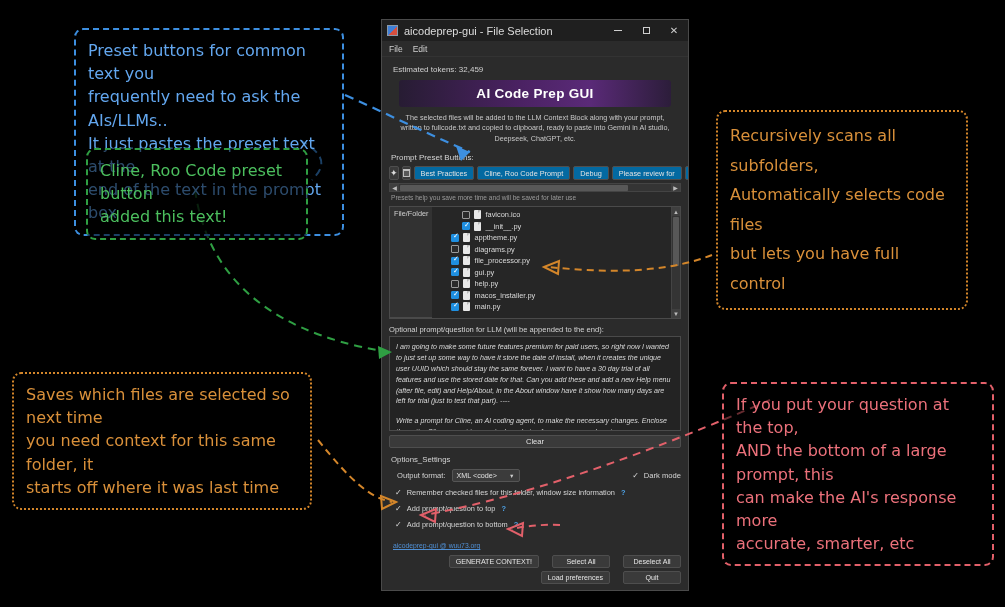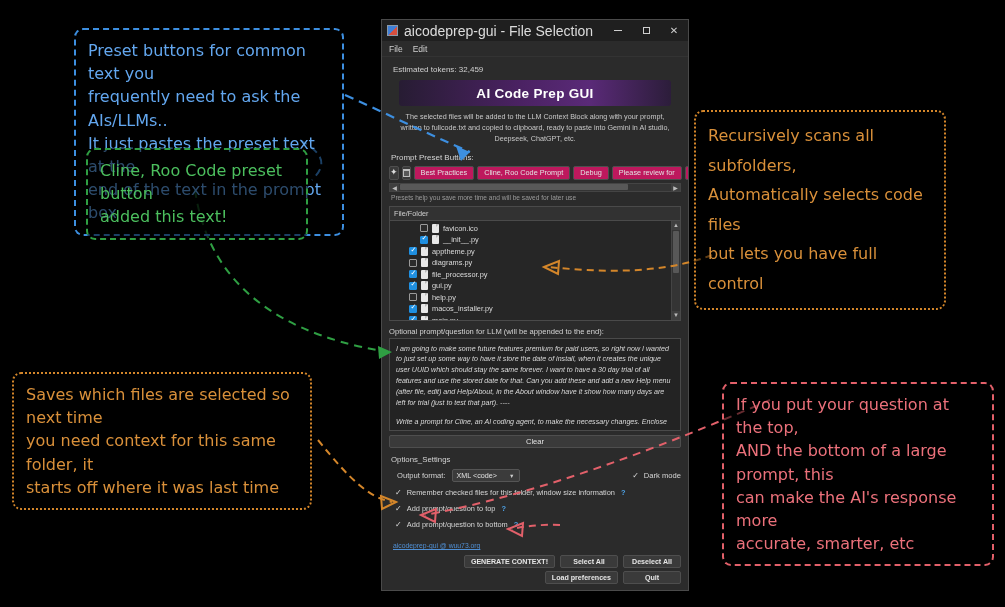--- a/index.html
+++ b/index.html
@@ -24,21 +24,21 @@
   .titlebar {
     height: 21px; background: #1f1f1f;
     display: flex; align-items: center;
     padding-left: 5px; flex: 0 0 auto;
   }
   .title-icon {
     width: 11px; height: 11px; margin-right: 6px;
     background: linear-gradient(135deg,#3f7fd6 0 50%, #d64f3f 50% 100%);
     border: 1px solid #8899aa; flex: 0 0 auto;
   }
-  .title-text { color: #dcdcdc; font-size: 14px; white-space: nowrap; flex: 1 1 auto; }
+  .title-text { color: #dcdcdc; font-size: 11px; white-space: nowrap; flex: 1 1 auto; }
   .win-btns { display: flex; height: 100%; }
   .win-btn {
     width: 28px; height: 100%;
     display: flex; align-items: center; justify-content: center;
     color: #cfcfcf; font-size: 10px;
   }
   .mdash { display:block; width:8px; height:1px; background:#cfcfcf; }
   .msq { display:block; width:7px; height:7px; border:1px solid #cfcfcf; }
 
   .menubar {
@@ -69,39 +69,39 @@
   .section-label { color: #d4d4d4; font-size: 8px; margin: 0 0 4px 2px; }
 
   .preset-row { display: flex; align-items: center; gap: 3px; margin-bottom: 3px; }
   .icon-btn {
     width: 16px; height: 14px; background: #3a3a3a; border: 1px solid #4e4e4e;
     border-radius: 2px; display:flex; align-items:center; justify-content:center;
     color:#dcdcdc; font-size: 9px; line-height: 1;
   }
   .trash-glyph { width:7px; height:8px; border:1px solid #bdbdbd; border-top:2px solid #bdbdbd; background:#585858; }
   .preset-btn {
-    height: 14px; background: #be185d; border: 1px solid #4e4e4e; border-radius: 2px;
+    height: 14px; background: #0369a1; border: 1px solid #4e4e4e; border-radius: 2px;
     color: #e2e2e2; font-size: 7.3px; padding: 0 6px;
     display:flex; align-items:center; white-space: nowrap;
   }
   .preset-btn.truncated { overflow: hidden; max-width: 38px; }
 
   .hscroll {
     height: 9px; background: #343434; border: 1px solid #444;
     display: flex; align-items: center; margin-bottom: 2px;
   }
   .hs-arrow { width: 9px; height: 100%; background:#3f3f3f; color:#bbb; font-size:6px;
               display:flex; align-items:center; justify-content:center; }
   .hs-thumb { height: 6px; background: #585858; border-radius: 1px; margin: 0 1px; }
   .hs-track { flex: 1 1 auto; height: 100%; display:flex; align-items:center; }
 
   .preset-hint { color: #9a9a9a; font-size: 6.6px; margin: 0 0 5px 2px; }
 
   
-  .tree-wrap { border: 1px solid #4a4a4a; background: #262626; display:flex; flex-direction:column; height: 115px; margin-bottom: 6px; }
+  .tree-wrap { border: 1px solid #4a4a4a; background: #262626; display:flex; flex-direction:row; height: 115px; margin-bottom: 6px; }
   .tree-head { background:#323232; color:#cfcfcf; font-size:7.3px; padding:2px 4px; border-bottom:1px solid #4a4a4a; }
   .tree-body { flex:1 1 auto; display:flex; overflow:hidden; }
   .tree-rows { flex:1 1 auto; padding-top:2px; overflow:hidden; }
   .trow { display:flex; align-items:center; height:11.5px; font-size:7.4px; color:#dadada; }
   .trow .indent { display:inline-block; }
   .cbx { width:8px; height:8px; border:1px solid #9a9a9a; background:#2b2b2b; margin-right:4px; flex:0 0 auto; border-radius:1px; }
   .cbx.on { background:#1f8fe0; border-color:#1f8fe0; position:relative; }
   .cbx.on::after { content:"✓"; position:absolute; left:0.5px; top:-2.5px; font-size:7px; color:#fff; }
   .fic { width:7px; height:9px; background:#e8e8e8; margin-right:4px; flex:0 0 auto; position:relative; border-radius:1px; }
   .fic::after { content:""; position:absolute; right:0; top:0; border-left:3px solid #b9b9b9; border-bottom:3px solid transparent; }
@@ -136,21 +136,21 @@
   .chk-line { display:flex; align-items:center; color:#d6d6d6; font-size:7.4px; }
   .tick { color:#dcdcdc; font-size:8px; margin-right:5px; }
   .qmark { color:#4ea3e8; font-size:7.4px; margin-left:6px; font-weight:bold; }
   .darkmode { margin-left:auto; display:flex; align-items:center; color:#d6d6d6; font-size:7.6px; }
 
   .checkline { margin:0 0 7px 6px; }
 
   .weblink { color:#4f8fd4; font-size:6.8px; text-decoration:underline; margin:6px 0 6px 4px; }
 
   .btn-grid { margin-top:auto; display:flex; flex-direction:column; align-items:flex-end; gap:3px; padding-bottom:2px; }
-  .btn-row { display:flex; gap:5px;font-weight:bold; }
+  .btn-row { display:flex; gap:13px; }
   .abtn {
     height:13px; background:#3a3a3a; border:1px solid #4e4e4e; border-radius:2px;
     color:#e6e6e6; font-size:7.1px; display:flex; align-items:center; justify-content:center;
     padding:0 6px; white-space:nowrap;
   }
   .abtn.wide { min-width:76px; }
   .abtn.med { min-width:58px; }
 
   
   .callout {
@@ -378,21 +378,21 @@
   </svg>
 
   <div class="callout c-blue" style="left:74px; top:28px; width:270px;">Preset buttons for common text you
 frequently need to ask the AIs/LLMs..
 It just pastes the preset text at the
 end of the text in the prompt box</div>
 
   <div class="callout c-green" style="left:86px; top:148px; width:222px;">Cline, Roo Code preset button
 added this text!</div>
 
-  <div class="callout c-orange" style="left:694px; top:110px; width:252px; line-height:1.85;">Recursively scans all subfolders,
+  <div class="callout c-orange" style="left:716px; top:110px; width:252px; line-height:1.85;">Recursively scans all subfolders,
 Automatically selects code files
 but lets you have full control</div>
 
   <div class="callout c-orange" style="left:12px; top:372px; width:300px;">Saves which files are selected so next time
 you need context for this same folder, it
 starts off where it was last time</div>
 
   <div class="callout c-red" style="left:722px; top:382px; width:272px;">If you put your question at the top,
 AND the bottom of a large prompt, this
 can make the AI's response more

